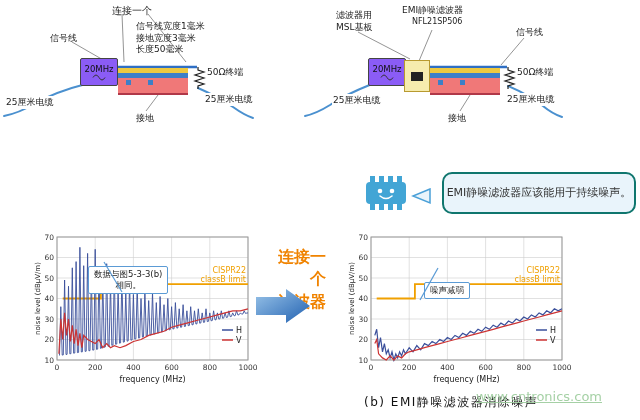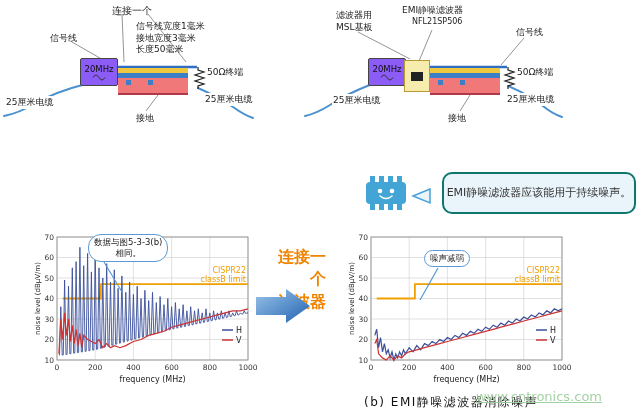--- a/index.html
+++ b/index.html
@@ -20,22 +20,22 @@
   .layer-b{height:5px;background:#3d7fc7;}
   .layer-r{height:15px;background:#f07878;border-bottom:2px solid #b03848;position:relative;}
   .via{position:absolute;width:5px;height:5px;background:#3d7fc7;top:2px;}
   .filterboard{position:absolute;left:404px;top:60px;width:24px;height:30px;background:#f6ecae;
        border:1px solid #b89a30;z-index:3;display:flex;align-items:center;justify-content:center;}
   .filterchip{width:12px;height:9px;background:#222;}
   .chip{position:absolute;left:364px;top:174px;z-index:3;}
   .callout{position:absolute;left:430px;top:172px;width:190px;height:38px;background:#e9f4fb;
        border:2px solid #0f766e;border-radius:10px;display:flex;flex-direction:row;
        justify-content:center;align-items:center;font-size:11px;color:#333;z-index:4;line-height:1.45;margin-left:12px;}
-  .anno{position:absolute;background:#fff;border:1.5px solid #5b9bd5;border-radius:13px;
-       font-size:8.5px;line-height:1.3;padding:2px 5px;color:#222;text-align:center;z-index:4;white-space:nowrap;}
+  .anno{position:absolute;background:#fff;border:1.5px solid #5b9bd5;border-radius:2px;
+       font-size:8.5px;line-height:1.3;padding:2px 5px;color:#222;text-align:center;z-index:4;white-space:nowrap;margin-top:32px;}
   .transition-label{position:absolute;left:254px;top:246px;width:60px;text-align:right;z-index:3;
        color:#f08300;font-weight:bold;font-size:16px;line-height:1.4;margin-left:12px;}
   .caption{position:absolute;font-size:12px;color:#111;letter-spacing:1.5px;z-index:3;}
   .watermark{position:absolute;left:476px;top:389px;font-size:13px;color:#9ccc9c;opacity:.9;z-index:7;text-decoration:underline;}
 </style>
 </head>
 <body>
 
 <div id="root">
 

